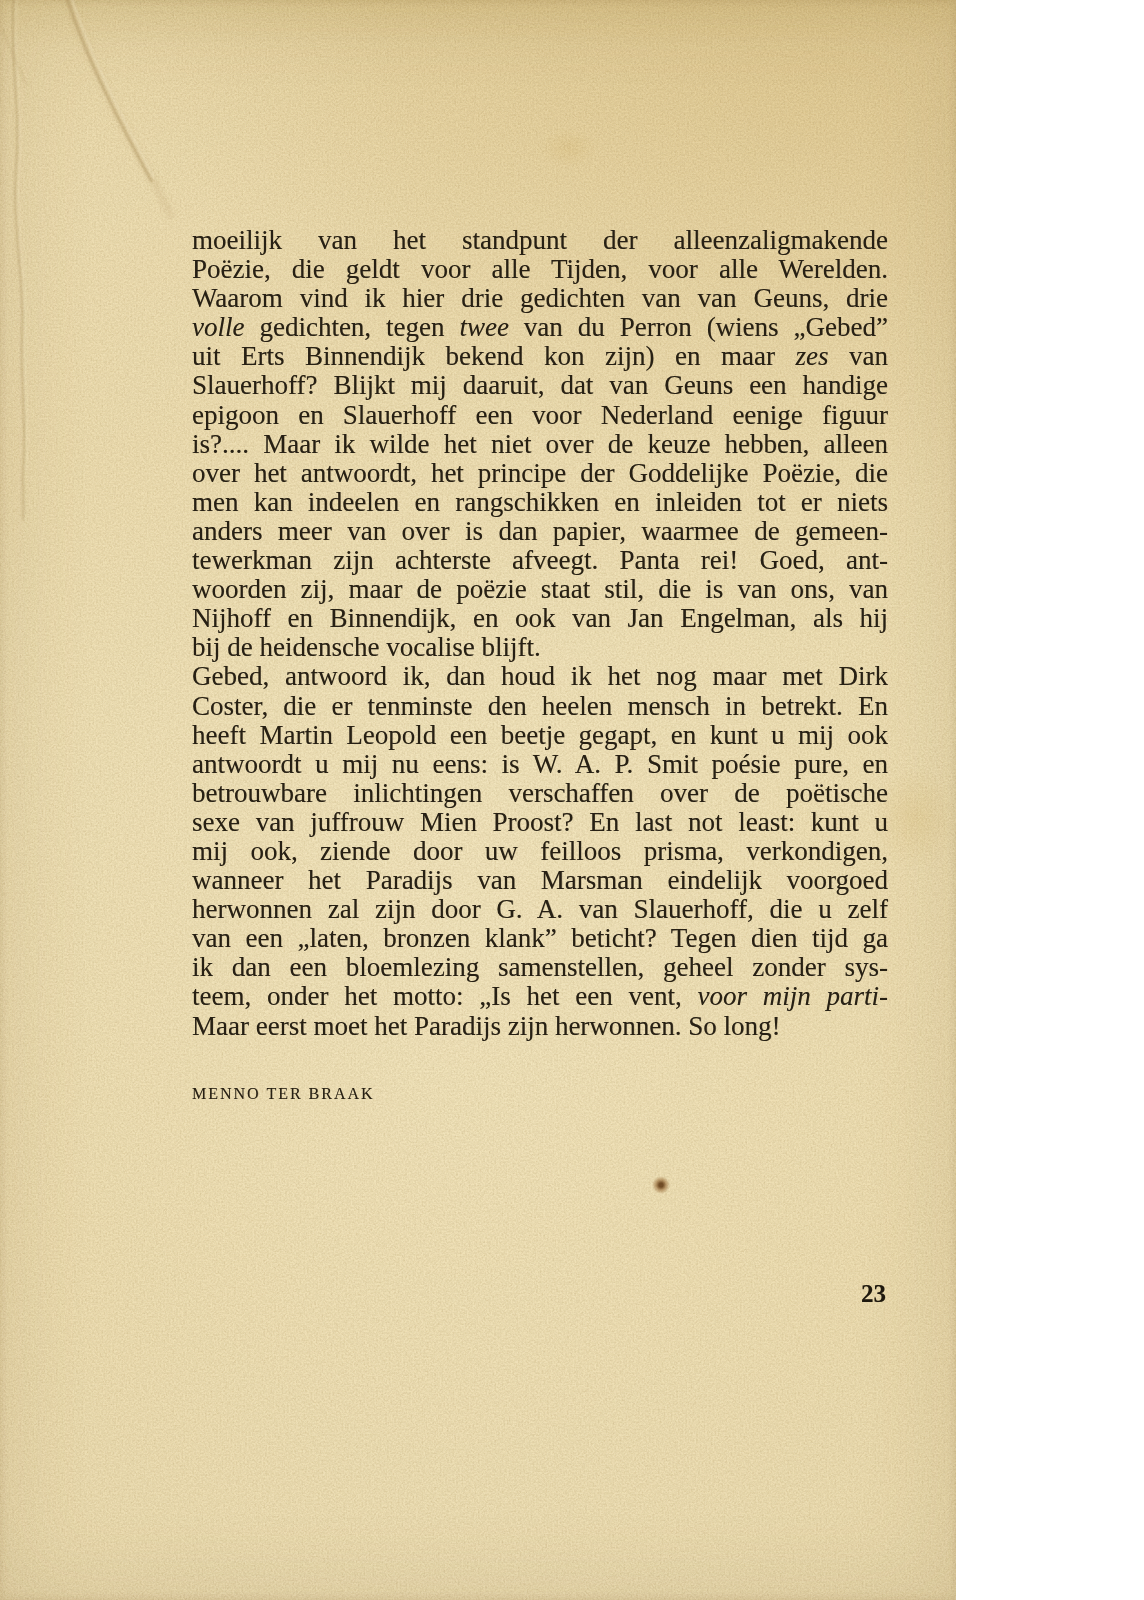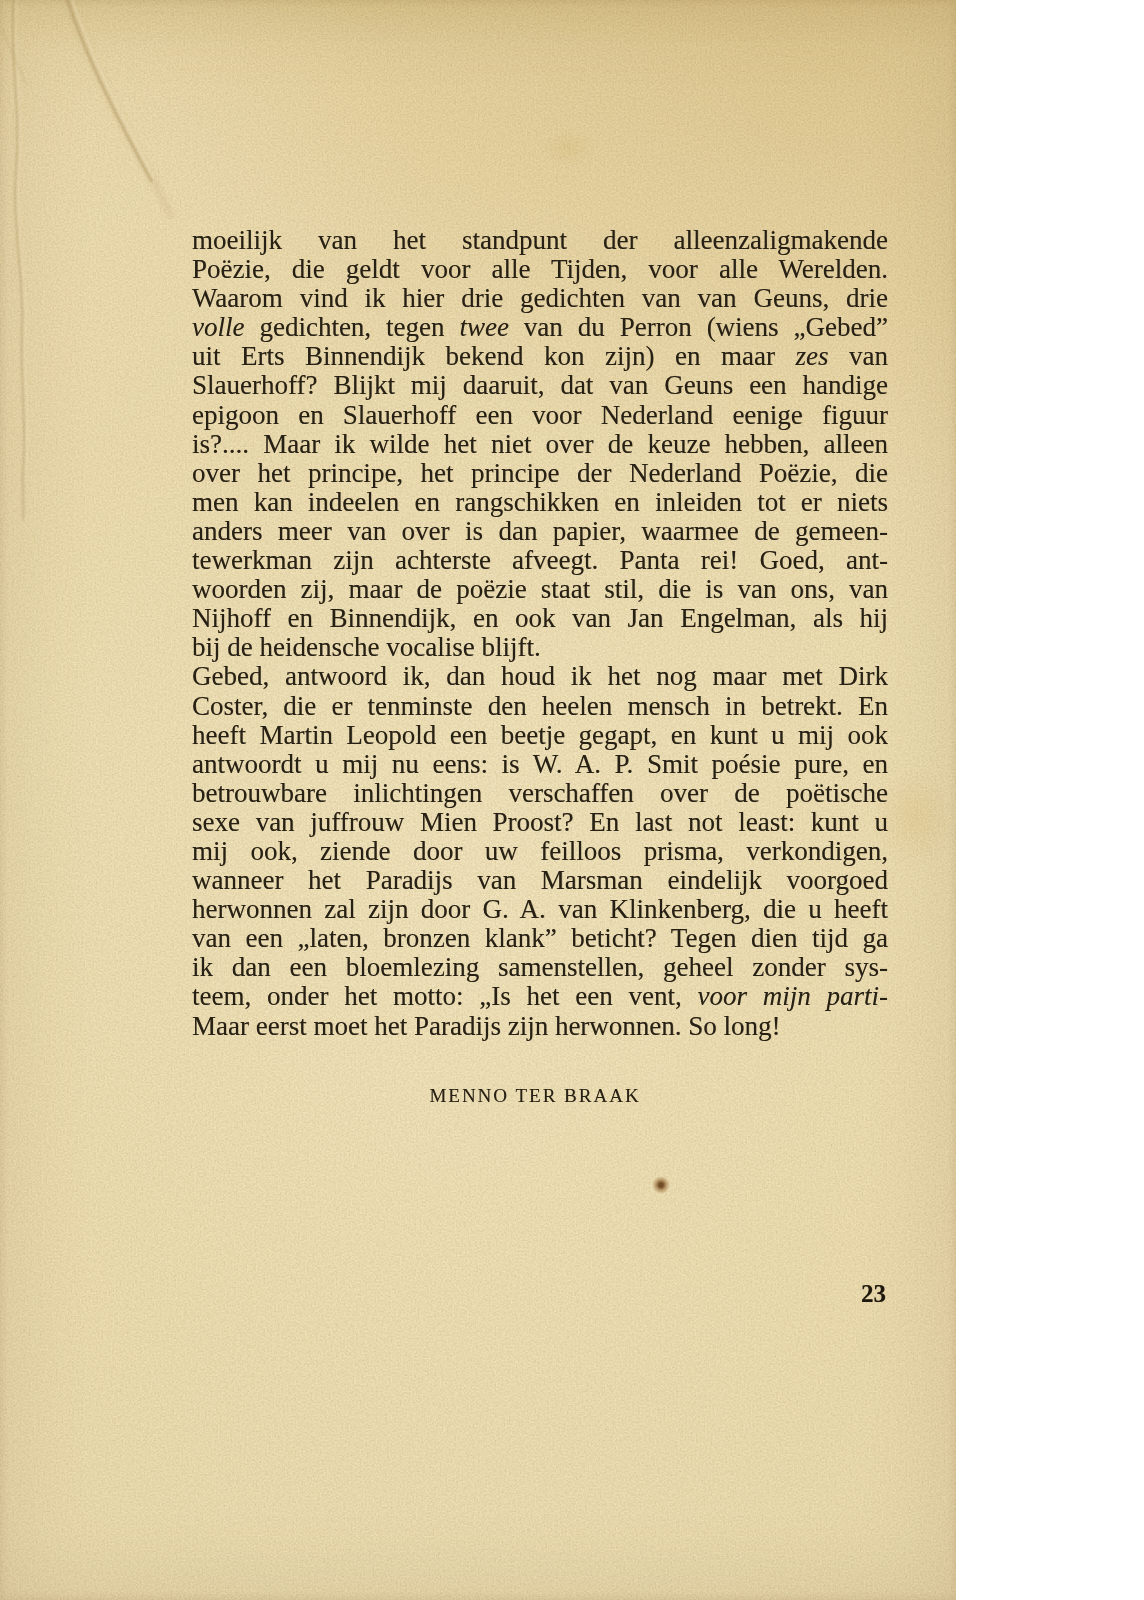--- a/index.html
+++ b/index.html
@@ -40,22 +40,22 @@
     text-shadow: 0.3px 0.3px 0.6px rgba(45,35,18,.35);
   }
   .paragraph { margin: 0; }
   .line { text-align: justify; white-space: normal; }
   .line.just { text-align-last: justify; }
   .seg.italic { font-style: italic; }
 
   .signature {
     position: absolute;
     left: 192px; top: 1085px; width: 686px;
-    text-align: center;
-    font-size: 19px; letter-spacing: 2px;
+    text-align: left;
+    font-size: 16px; letter-spacing: 2px;
     color: #272014;
     text-shadow: 0.3px 0.3px 0.6px rgba(45,35,18,.35);
   }
 
   .pagenum {
     position: absolute;
     left: 192px; top: 1280px; width: 694px;
     text-align: right;
     font-size: 25px; font-weight: bold;
     color: #1e180e;
@@ -106,38 +106,38 @@
   <main class="textblock" style="color: rgb(39, 32, 20);">
       <div class="paragraph">
         <div class="line just"><span class="seg">moeilijk van het standpunt der alleenzaligmakende</span></div>
         <div class="line just"><span class="seg">Poëzie, die geldt voor alle Tijden, voor alle Werelden.</span></div>
         <div class="line just"><span class="seg">Waarom vind ik hier drie gedichten van van Geuns, drie</span></div>
         <div class="line just"><span class="seg italic">volle</span><span class="seg"> gedichten, tegen </span><span class="seg italic">twee</span><span class="seg"> van du Perron (wiens „Gebed”</span></div>
         <div class="line just"><span class="seg">uit Erts Binnendijk bekend kon zijn) en maar </span><span class="seg italic">zes</span><span class="seg"> van</span></div>
         <div class="line just"><span class="seg">Slauerhoff? Blijkt mij daaruit, dat van Geuns een handige</span></div>
         <div class="line just"><span class="seg">epigoon en Slauerhoff een voor Nederland eenige figuur</span></div>
         <div class="line just"><span class="seg">is?.... Maar ik wilde het niet over de keuze hebben, alleen</span></div>
-        <div class="line just"><span class="seg">over het principe, het principe der Nederland Poëzie, die</span></div>
+        <div class="line just"><span class="seg">over het antwoordt, het principe der Goddelijke Poëzie, die</span></div>
         <div class="line just"><span class="seg">men kan indeelen en rangschikken en inleiden tot er niets</span></div>
         <div class="line just"><span class="seg">anders meer van over is dan papier, waarmee de gemeen-</span></div>
         <div class="line just"><span class="seg">tewerkman zijn achterste afveegt. Panta rei! Goed, ant-</span></div>
         <div class="line just"><span class="seg">woorden zij, maar de poëzie staat stil, die is van ons, van</span></div>
         <div class="line just"><span class="seg">Nijhoff en Binnendijk, en ook van Jan Engelman, als hij</span></div>
         <div class="line"><span class="seg">bij de heidensche vocalise blijft.</span></div>
       </div>
       <div class="paragraph">
         <div class="line just"><span class="seg">Gebed, antwoord ik, dan houd ik het nog maar met Dirk</span></div>
         <div class="line just"><span class="seg">Coster, die er tenminste den heelen mensch in betrekt. En</span></div>
         <div class="line just"><span class="seg">heeft Martin Leopold een beetje gegapt, en kunt u mij ook</span></div>
         <div class="line just"><span class="seg">antwoordt u mij nu eens: is W. A. P. Smit poésie pure, en</span></div>
         <div class="line just"><span class="seg">betrouwbare inlichtingen verschaffen over de poëtische</span></div>
         <div class="line just"><span class="seg">sexe van juffrouw Mien Proost? En last not least: kunt u</span></div>
         <div class="line just"><span class="seg">mij ook, ziende door uw feilloos prisma, verkondigen,</span></div>
         <div class="line just"><span class="seg">wanneer het Paradijs van Marsman eindelijk voorgoed</span></div>
-        <div class="line just"><span class="seg">herwonnen zal zijn door G. A. van Klinkenberg, die u heeft</span></div>
+        <div class="line just"><span class="seg">herwonnen zal zijn door G. A. van Slauerhoff, die u zelf</span></div>
         <div class="line just"><span class="seg">van een „laten, bronzen klank” beticht? Tegen dien tijd ga</span></div>
         <div class="line just"><span class="seg">ik dan een bloemlezing samenstellen, geheel zonder sys-</span></div>
         <div class="line just"><span class="seg">teem, onder het motto: „Is het een vent, </span><span class="seg italic">voor mijn parti-</span></div>
       </div>
       <div class="paragraph">
         <div class="line"><span class="seg">Maar eerst moet het Paradijs zijn herwonnen. So long!</span></div>
       </div>
     </main>
 
   <div class="signature">MENNO TER BRAAK</div>

